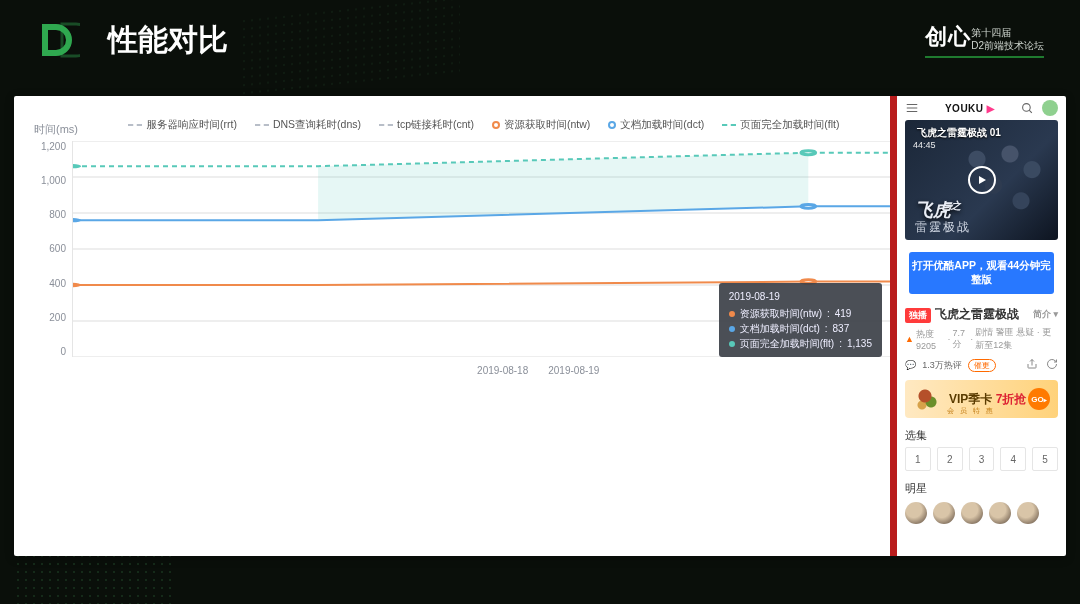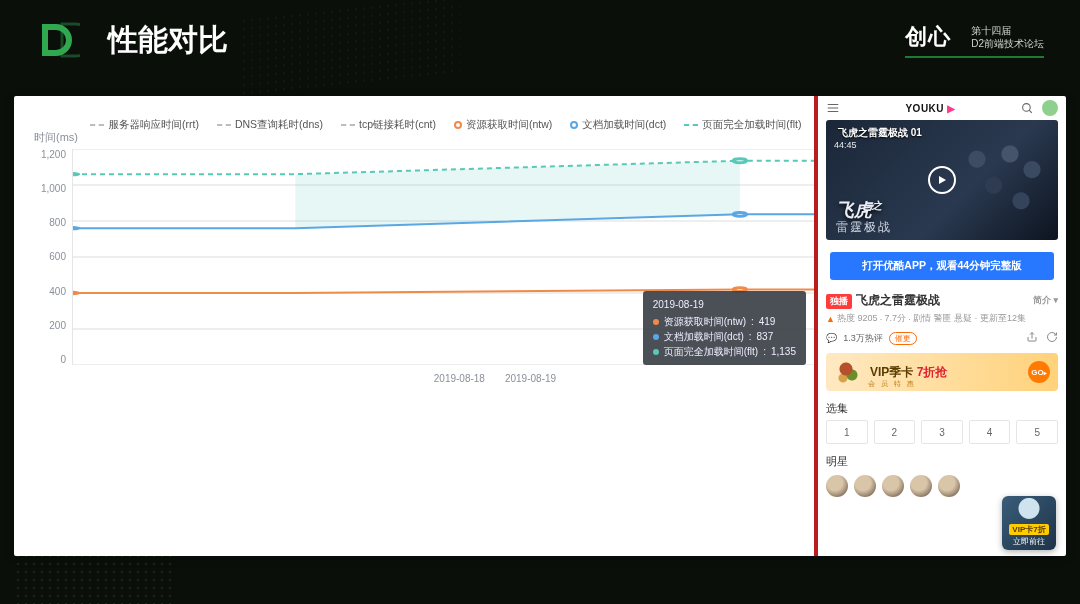--- a/index.html
+++ b/index.html
@@ -20,21 +20,21 @@
       position: relative;
     }
     .logo-d2 {
       width: 44px; height: 44px;
       display: flex; align-items: center; justify-content: center;
     }
     .slide-title {
       color: #fff; font-size: 30px; font-weight: 600; margin-left: 28px;
     }
     .hdr-right {
-      margin-left: auto; display: flex; align-items: center; gap: 20px; color: #fff;
+      margin-left: auto; display: flex; align-items: flex-end; gap: 0; color: #fff;
       border-bottom: 2px solid #1f7a2f; padding-bottom: 4px;
     }
     .hdr-brand { font-size: 22px; font-weight: 600; letter-spacing: 1px; }
     .hdr-sub { font-size: 10px; line-height: 1.3; color: #cfd6cf; }
 
     
     .dots { position: absolute; pointer-events: none; opacity: .35;
       background-image: radial-gradient(#2a5d35 1px, transparent 1px);
       background-size: 8px 8px;
     }
@@ -42,24 +42,24 @@
     .dots2 { bottom: 0; left: 14px; width: 160px; height: 60px; }
 
     
     .panel {
       position: absolute; top: 96px; left: 14px; right: 14px; bottom: 48px;
       background: #fff; border-radius: 2px;
       box-shadow: 0 2px 10px rgba(0,0,0,.3);
       display: flex;
     }
     .chart-zone { flex: 1 1 auto; padding: 22px 0 22px 10px; position: relative; }
-    .app-zone { width: 252px; border-left: 4px solid #b91c1c; font-size: 10px; color: #333; }
-
-    
-    .axis-title { font-size: 11px; color: #8a8f99; margin: 12px 0 4px 10px; }
+    .app-zone { width: 176px; border-left: 7px solid #b91c1c; font-size: 10px; color: #333; }
+
+    
+    .axis-title { font-size: 11px; color: #8a8f99; margin: 4px 0 4px 10px; }
     .legend-row { display: flex; gap: 18px; font-size: 10.5px; color: #555; justify-content: center; margin-bottom: 8px; flex-wrap: wrap;}
     .legend-item { display: flex; align-items: center; gap: 4px; }
     .lg-dot { width: 8px; height: 8px; border-radius: 50%; border: 2px solid; background: #fff; }
     .lg-dash { width: 14px; height: 0; border-top: 2px dashed; }
 
     .plot-wrap { display: flex; height: 216px; }
     .yaxis { width: 48px; display: flex; flex-direction: column; justify-content: space-between; align-items: flex-end; font-size: 10px; color: #8a8f99; padding-right: 6px;}
     .plot { flex: 1; position: relative; border-left: 1px solid #e5e5e5; }
     .xaxis { display: flex; margin-left: 48px; justify-content: center; font-size: 10px; color: #8a8f99; padding: 8px 0 0; gap: 20px;}
     .xaxis span:first-child { margin-left: 24%; }
@@ -322,19 +322,14 @@
 
     <div class="sec-title">明星</div>
     <div class="cast-row">
       <div class="cast"></div>
       <div class="cast"></div>
       <div class="cast"></div>
       <div class="cast"></div>
       <div class="cast"></div>
     </div>
 
-    <div class="float-card">
-      <div class="beast"></div>
-      <div class="fc-tag">VIP卡7折</div>
-      <div>立即前往</div>
-    </div>
   </div>
 </div>
 
 </body></html>

